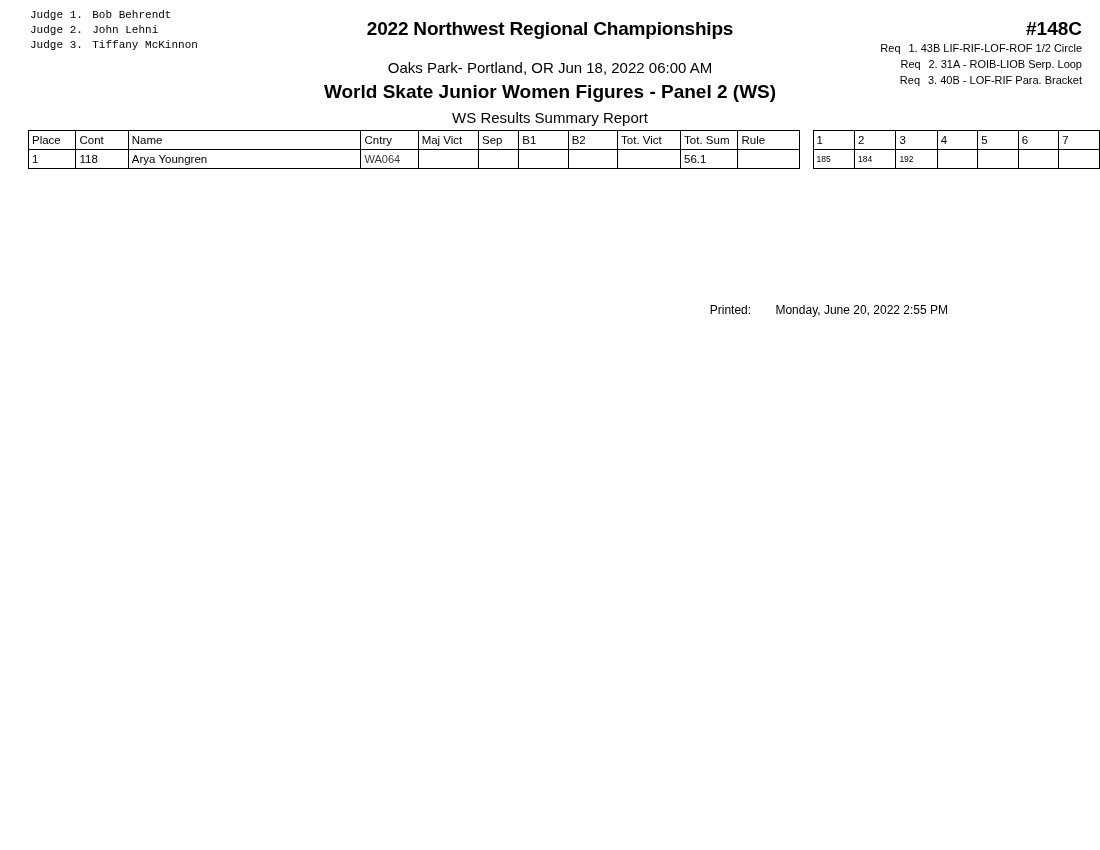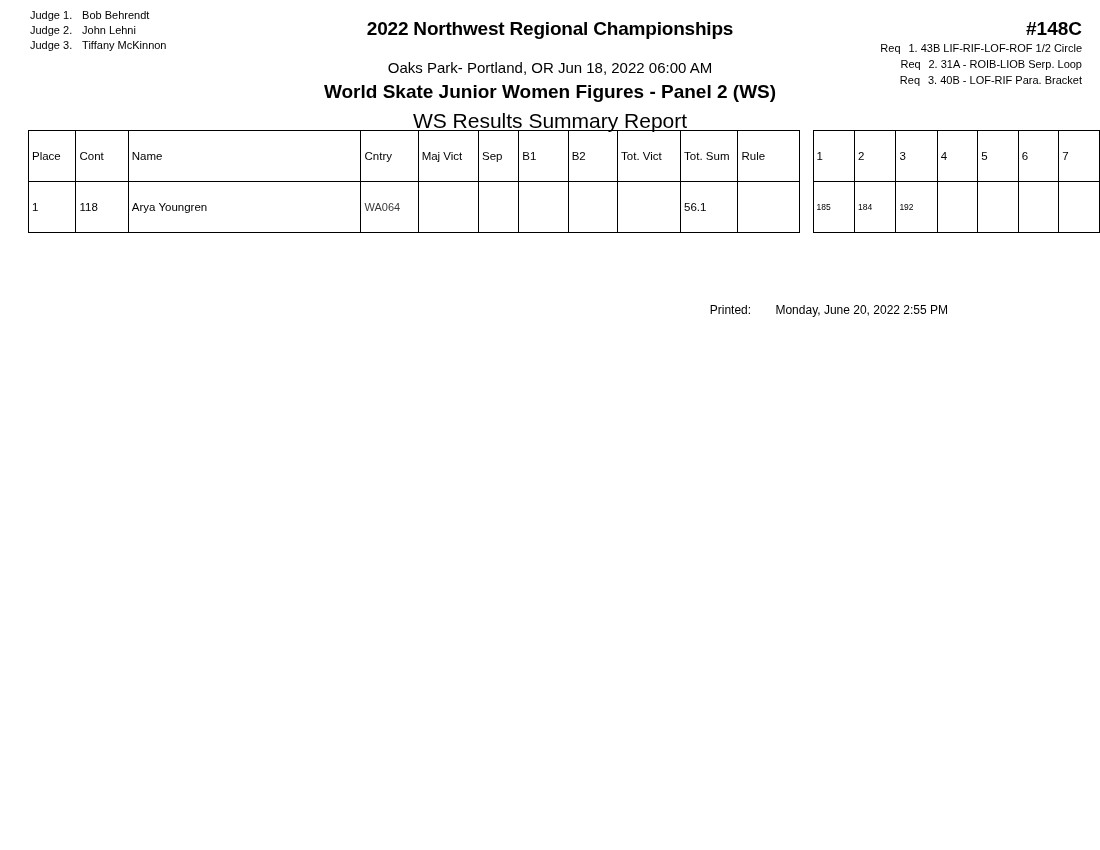--- a/index.html
+++ b/index.html
@@ -25,20 +25,21 @@
 
   .judges {
     position: absolute;
     top: 8px;
     left: 30px;
     font-size: 11px;
     line-height: 15px;
   }
   .judge-row {
     white-space: nowrap;
+    font-family: Liberation Mono, monospace;
   }
   .judge-lbl {
     display: inline-block;
   }
   .judge-num {
     display: inline-block;
     width: 16px;
   }
   .judge-name {
     display: inline-block;
@@ -59,21 +60,21 @@
   .title-venue {
     font-size: 15px;
     margin-top: 19px;
   }
   .title-event {
     font-size: 19px;
     font-weight: bold;
     margin-top: 5px;
   }
   .title-report {
-    font-size: 21px;
+    font-size: 15px;
     margin-top: 6px;
   }
 
   .right-head {
     position: absolute;
     top: 18px;
     right: 18px;
     text-align: right;
   }
   .event-num {
@@ -103,21 +104,21 @@
   }
   table.results {
     border-collapse: collapse;
     table-layout: fixed;
     font-size: 11.5px;
   }
   table.results th,
   table.results td {
     border: 1px solid #000000;
     height: 18px;
-    padding: 16px 3px;
+    padding: 0 3px;
     font-weight: normal;
     text-align: left;
     vertical-align: middle;
     overflow: hidden;
     white-space: nowrap;
   }
   table.results thead th {
     font-size: 11.5px;
   }
   td.place, th.place { text-align: center; }

